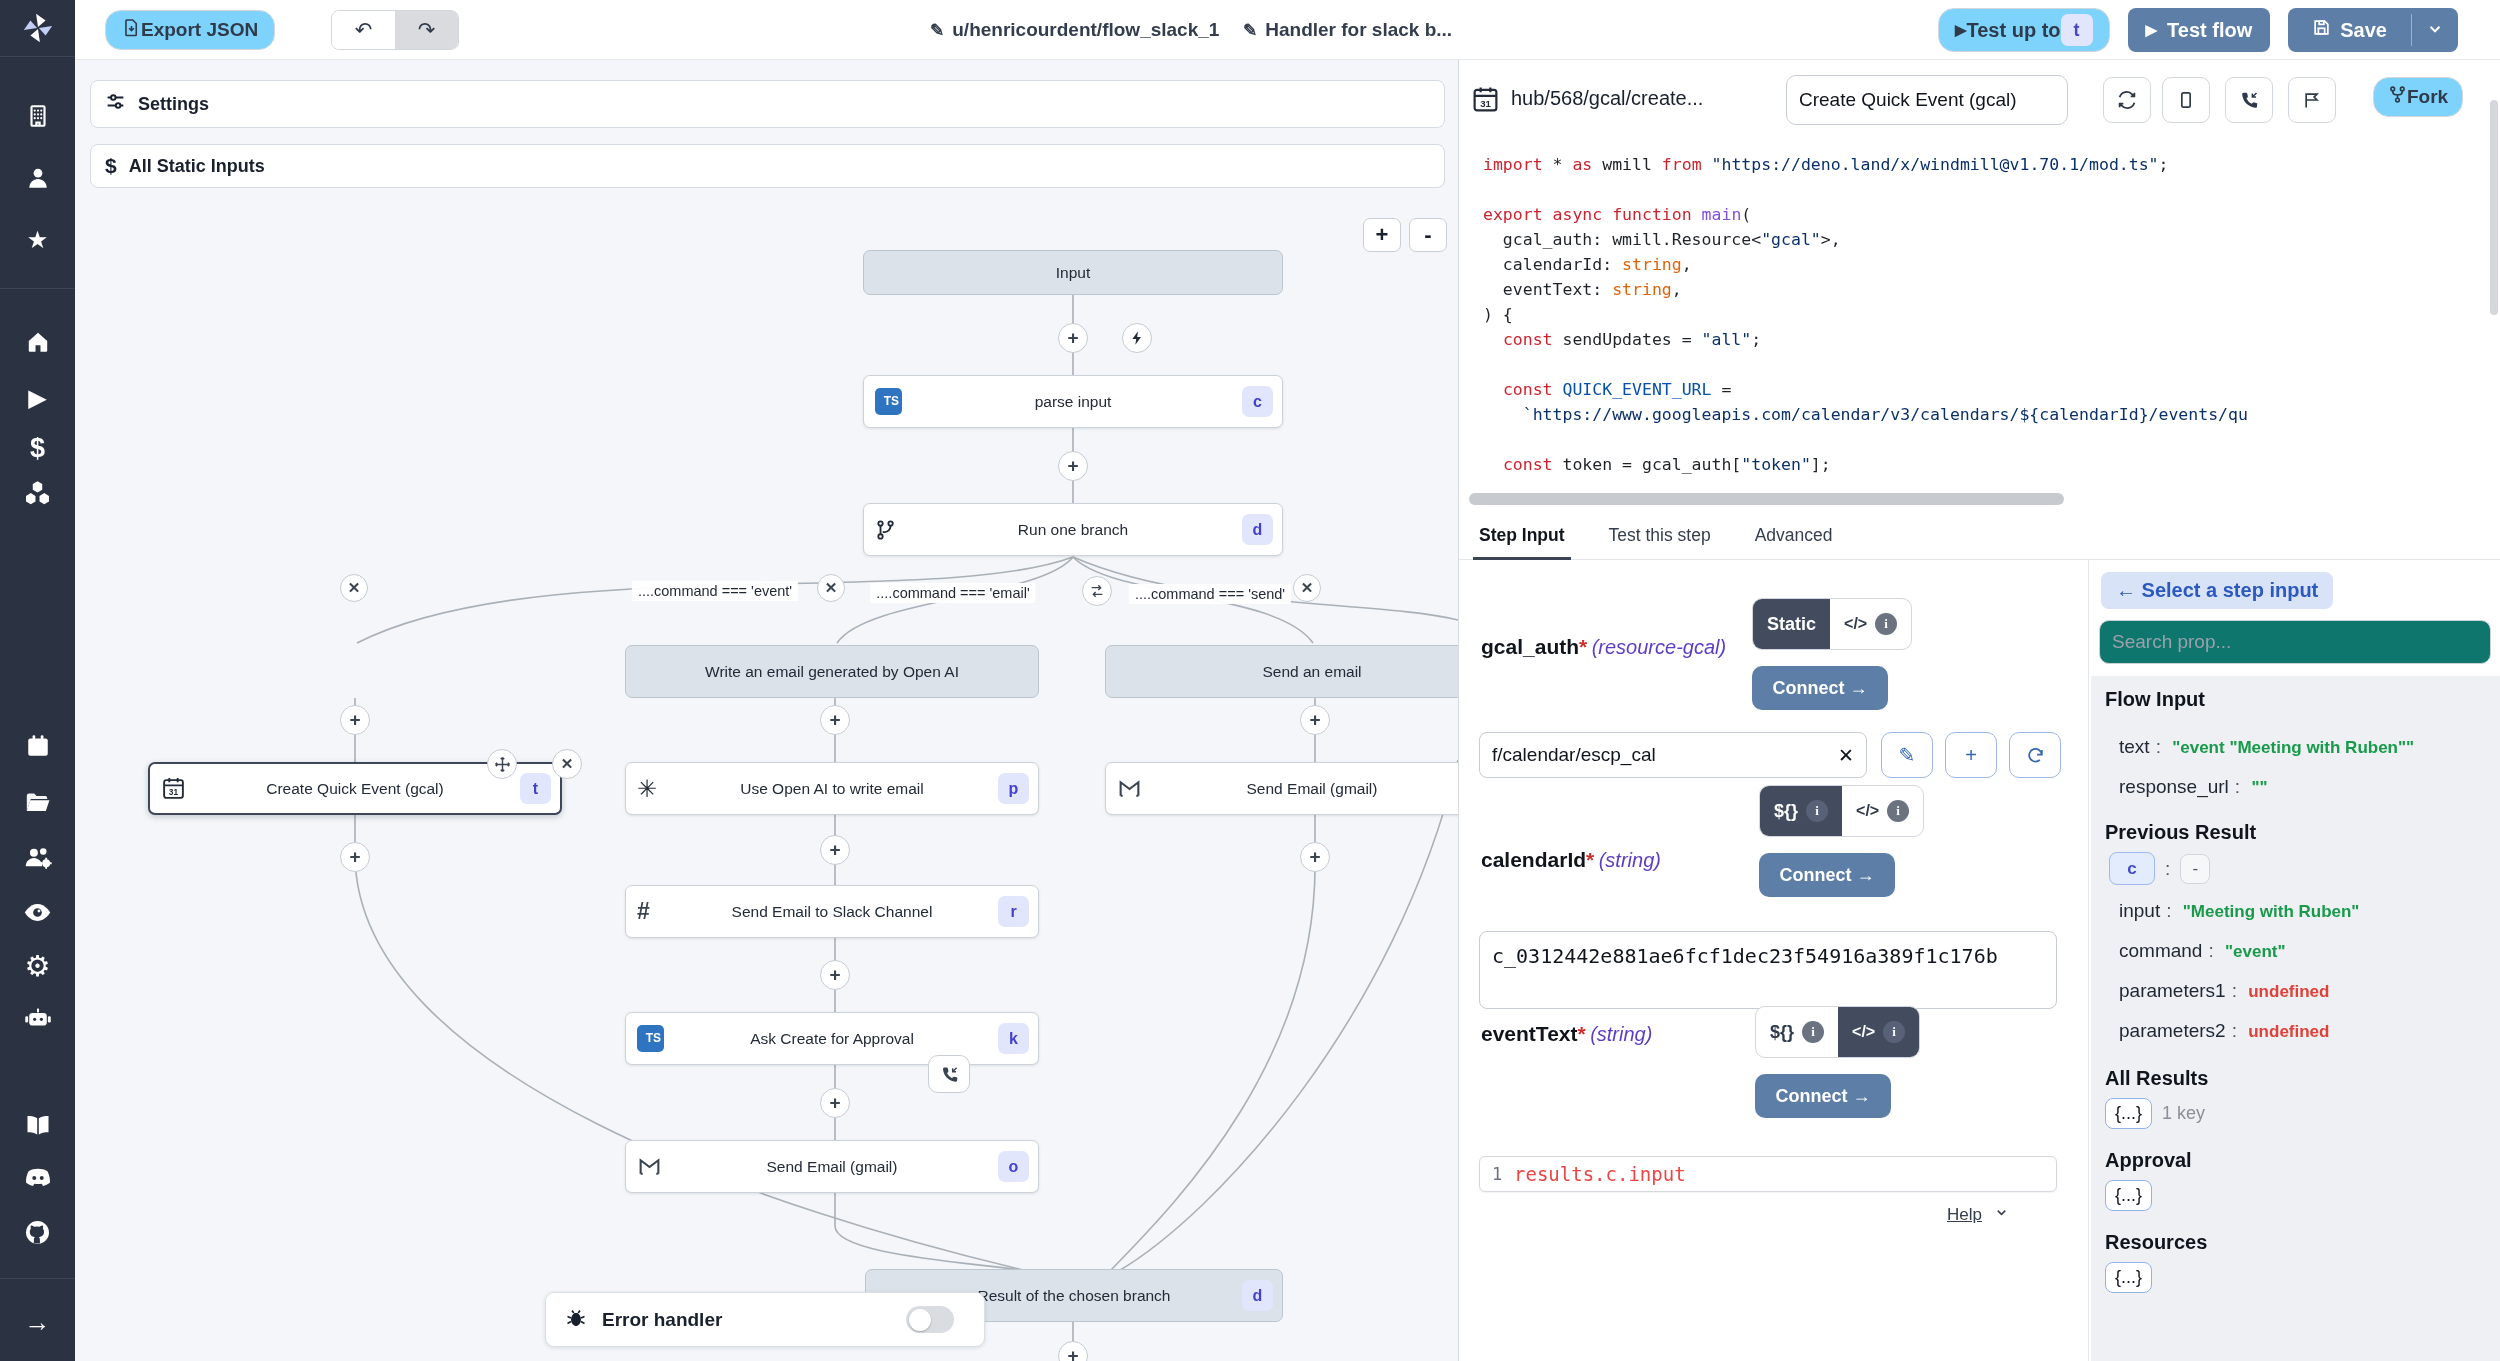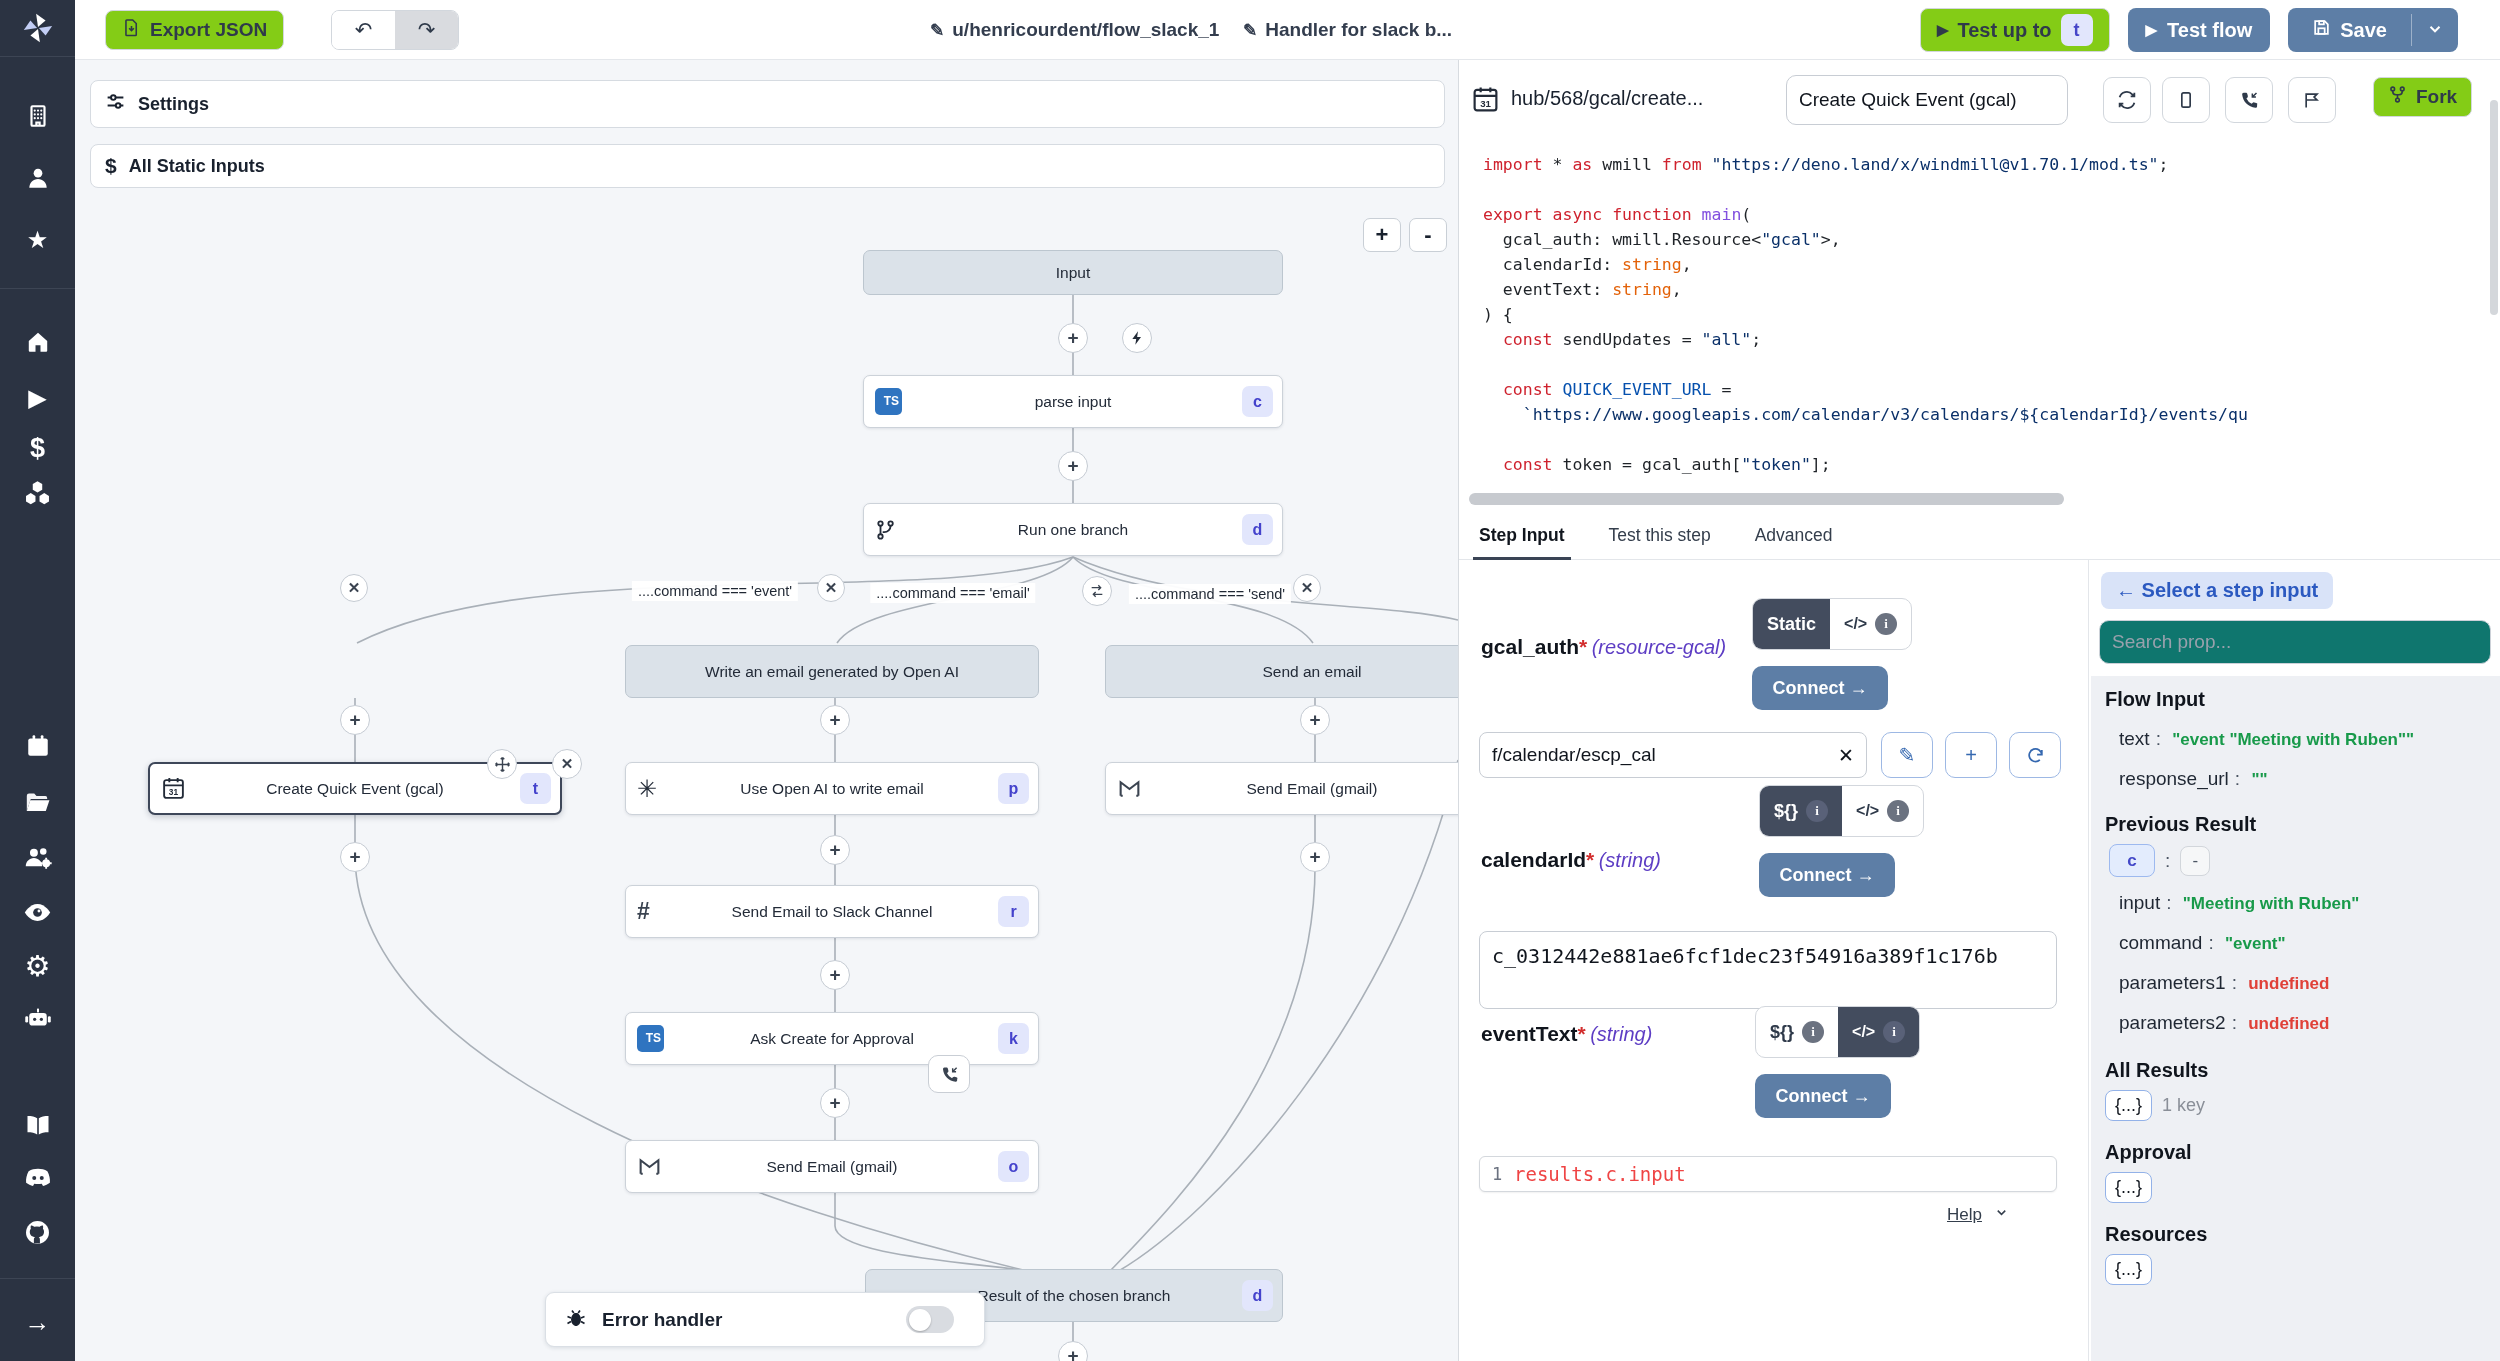--- a/index.html
+++ b/index.html
@@ -9,22 +9,22 @@
 
   
   .sidebar { position:absolute; left:0; top:0; width:75px; height:1361px; background:#2b3342; z-index:40; }
   .side-icon { position:absolute; left:0; width:75px; height:40px; display:flex; align-items:center; justify-content:center;
     color:#fff; font-size:24px; cursor:pointer; }
   .side-div { position:absolute; left:0; width:75px; height:1px; background:#3d4554; }
 
   
   .topbar { position:absolute; left:75px; top:0; width:2425px; height:60px; background:#fff;
     border-bottom:1px solid #e4e7eb; z-index:30; }
-  .btn-outline { display:inline-flex; align-items:center; gap:9px; height:40px; padding:0 16px;
-    border:1px solid #d2d7dd; border-radius:8px; background:#84cc16; font-size:19px; font-weight:700; color:#2f3a4a; cursor:pointer; }
+  .btn-outline { display:inline-flex; align-items:center; height:40px; padding:0 16px;
+    border:1px solid #d2d7dd; border-radius:16px; background:#7dd3fc; font-size:19px; font-weight:700; color:#2f3a4a; cursor:pointer; }
   .seg { position:absolute; display:flex; height:40px; border:1px solid #d2d7dd; border-radius:8px; overflow:hidden; }
   .seg > div { width:63px; display:flex; align-items:center; justify-content:center; font-size:21px; color:#2f3a4a; cursor:pointer; }
   .crumb { position:absolute; top:0; height:60px; display:flex; align-items:center; gap:8px;
     font-size:19px; font-weight:700; color:#333d4e; cursor:pointer; }
   .top-right { position:absolute; right:42px; top:8px; display:flex; gap:18px; align-items:center; }
   .btn-blue { display:inline-flex; align-items:center; gap:10px; height:44px; padding:0 18px;
     background:#5d7ea6; border-radius:8px; color:#fff; font-size:20px; font-weight:700; cursor:pointer; }
   .kbd-badge { display:inline-flex; align-items:center; justify-content:center; width:32px; height:32px;
     background:#e2e6fc; color:#4645c8; border-radius:7px; font-size:18px; font-weight:700; }
 
@@ -578,21 +578,21 @@
       <svg width="15" height="15" viewBox="0 0 24 24" fill="none" stroke="#343e4c" stroke-width="2.4">
           <path d="M6 9l6 6 6-6"></path>
         </svg>
     </div>
   </div>
 
   <div class="propp">
     <div class="backpill">← Select a step input</div>
     <input class="search" placeholder="Search prop..." style="">
     <div class="greybox">
-      <div class="gtitle" style="margin-bottom:8px">Flow Input</div>
+      <div class="gtitle" style="margin-bottom:16px">Flow Input</div>
       <div class="kv">
         <span>text</span><span class="sep">:</span>
         <span class="vstr">"event "Meeting with Ruben""</span>
       </div>
       <div class="kv">
         <span>response_url</span><span class="sep">:</span>
         <span class="vstr">""</span>
       </div>
       <div class="gtitle" style="margin-top:14px;margin-bottom:8px">Previous Result</div>
       <div style="display:flex;align-items:center;gap:10px;padding-left:4px;margin-bottom:6px">

